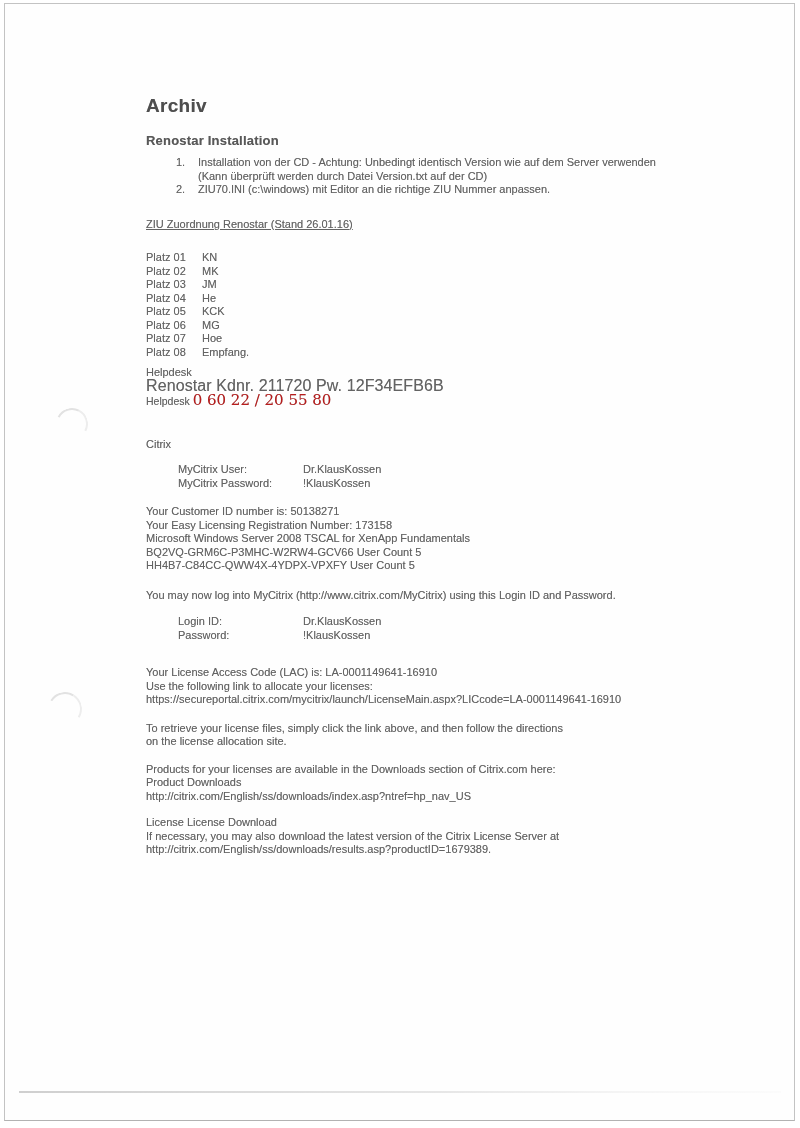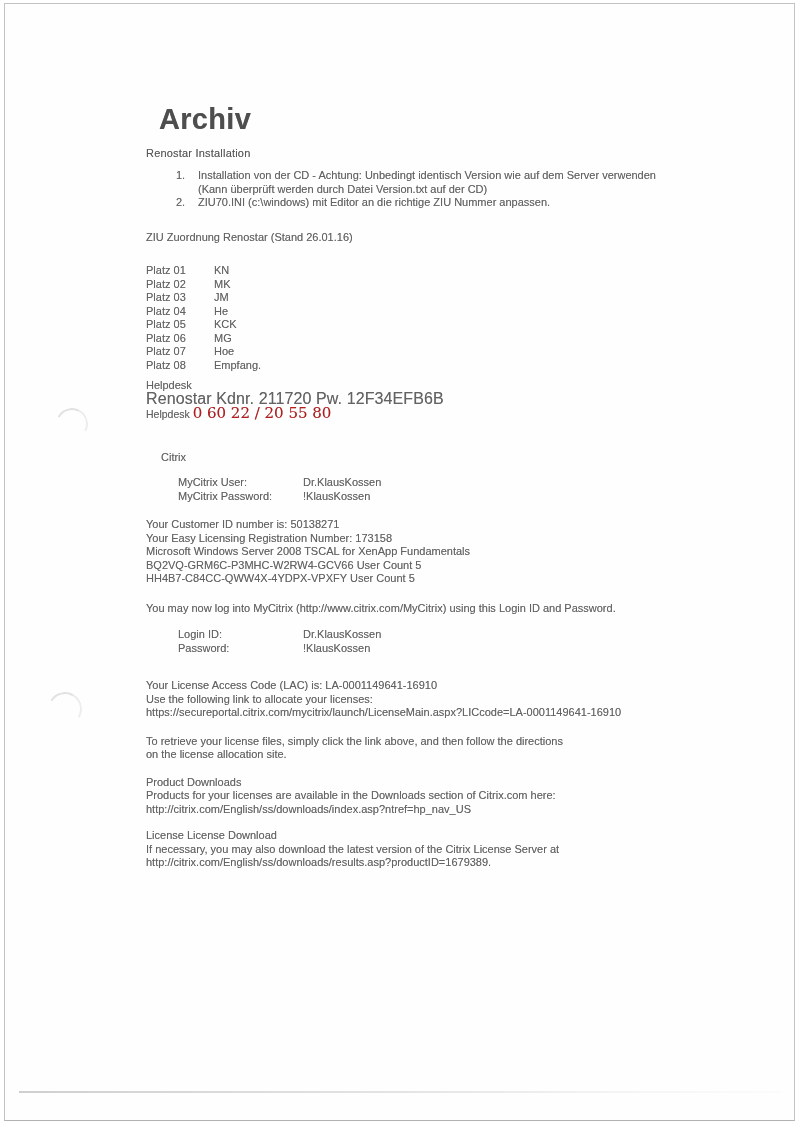--- a/index.html
+++ b/index.html
@@ -24,63 +24,63 @@
   .content {
     margin-left: 141px;
     padding-top: 90px;
     width: 565px;
     color: #636363;
     font-size: 11px;
     line-height: 13.5px;
     text-shadow: 0 0 0.6px rgba(100,100,100,0.55);
   }
   .doc-title {
-    margin: 13px;
-    font-size: 29px;
+    margin: 0;
+    font-size: 19px;
     line-height: 24px;
     font-weight: bold;
     color: #4e4e4e;
     letter-spacing: 0.3px;
   }
   .sub-heading {
     margin: 16px 0 0 0;
-    font-size: 11px;
+    font-size: 13px;
     line-height: 13px;
-    font-weight: normal;
+    font-weight: bold;
     color: #585858;
     letter-spacing: 0.2px;
   }
   .num-list { margin-top: 9px; }
   .num-item { display: flex; }
   .num-marker {
     width: 22px;
     margin-left: 30px;
     flex: none;
   }
   .plain-line { white-space: nowrap; }
-  .gap-block { margin-top: 21px; }
+  .gap-block { margin-top: 21px; text-decoration: underline; }
   .platz-table { margin-top: 20px; }
   .platz-row { display: flex; }
-  .platz-label { width: 68px; flex: none; }
+  .platz-label { width: 56px; flex: none; }
   .helpdesk-block { margin-top: 7px; }
   .helpdesk-sub {
     font-size: 16px;
     line-height: 12px;
     letter-spacing: 0.1px;
   }
   .phone-line {
     font-size: 10.5px;
     line-height: 17px;
   }
   .phone-number {
     font-family: "DejaVu Serif", serif;
     font-size: 15px;
     color: #b91c1c;
   }
-  .citrix-heading { margin-top: 28px; margin-left: 15px; }
+  .citrix-heading { margin-top: 28px; }
   .cred-table { margin-top: 12px; }
   .cred-row { display: flex; }
   .cred-label { width: 125px; flex: none; padding-left: 32px; }
   .license-block { margin-top: 15px; }
   .login-note { margin-top: 16px; }
   .login-table { margin-top: 13px; }
   .lac-block { margin-top: 24px; }
   .retrieve-block { margin-top: 15px; }
   .pd-block { margin-top: 14px; }
   .ls-block { margin-top: 13px; }
@@ -222,22 +222,22 @@
       <div class="plain-line">Use the following link to allocate your licenses:</div>
       <div class="plain-line">https://secureportal.citrix.com/mycitrix/launch/LicenseMain.aspx?LICcode=LA-0001149641-16910</div>
     </div>
 
     <div class="retrieve-block">
       <div class="plain-line">To retrieve your license files, simply click the link above, and then follow the directions</div>
       <div class="plain-line">on the license allocation site.</div>
     </div>
 
     <div class="pd-block">
+      <div class="plain-line">Products for your licenses are available in the Downloads section of Citrix.com here:</div>
       <div class="plain-line">Product Downloads</div>
-      <div class="plain-line">Products for your licenses are available in the Downloads section of Citrix.com here:</div>
       <div class="plain-line">http://citrix.com/English/ss/downloads/index.asp?ntref=hp_nav_US</div>
     </div>
 
     <div class="ls-block">
       <div class="plain-line">License License Download</div>
       <div class="plain-line">If necessary, you may also download the latest version of the Citrix License Server at</div>
       <div class="plain-line">http://citrix.com/English/ss/downloads/results.asp?productID=1679389.</div>
     </div>
 
   </div>

